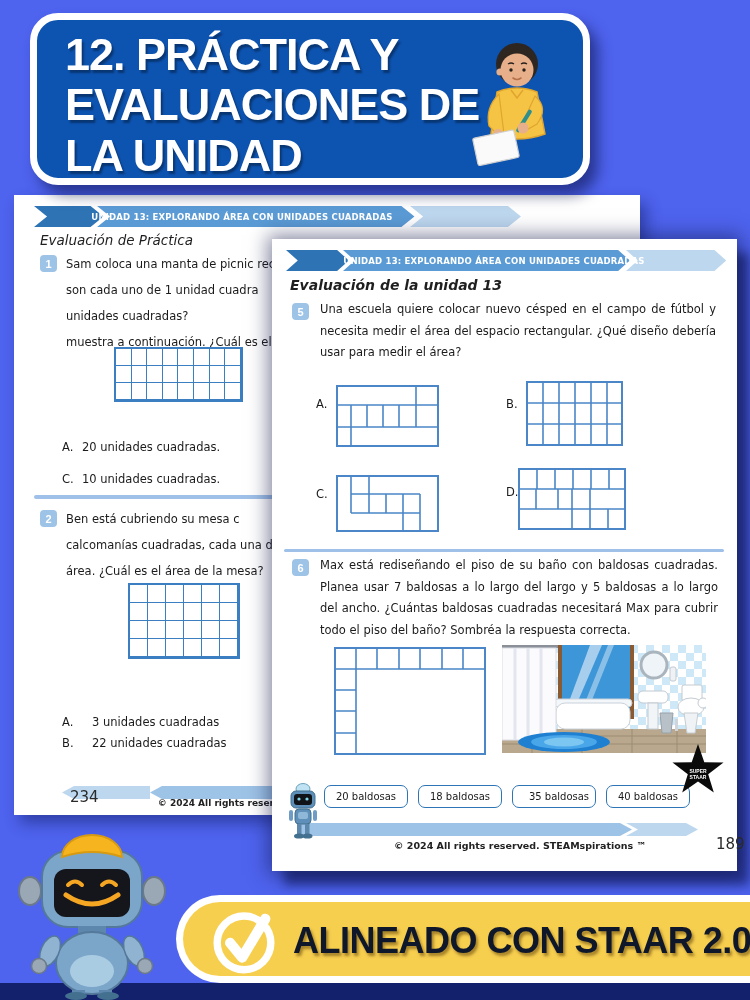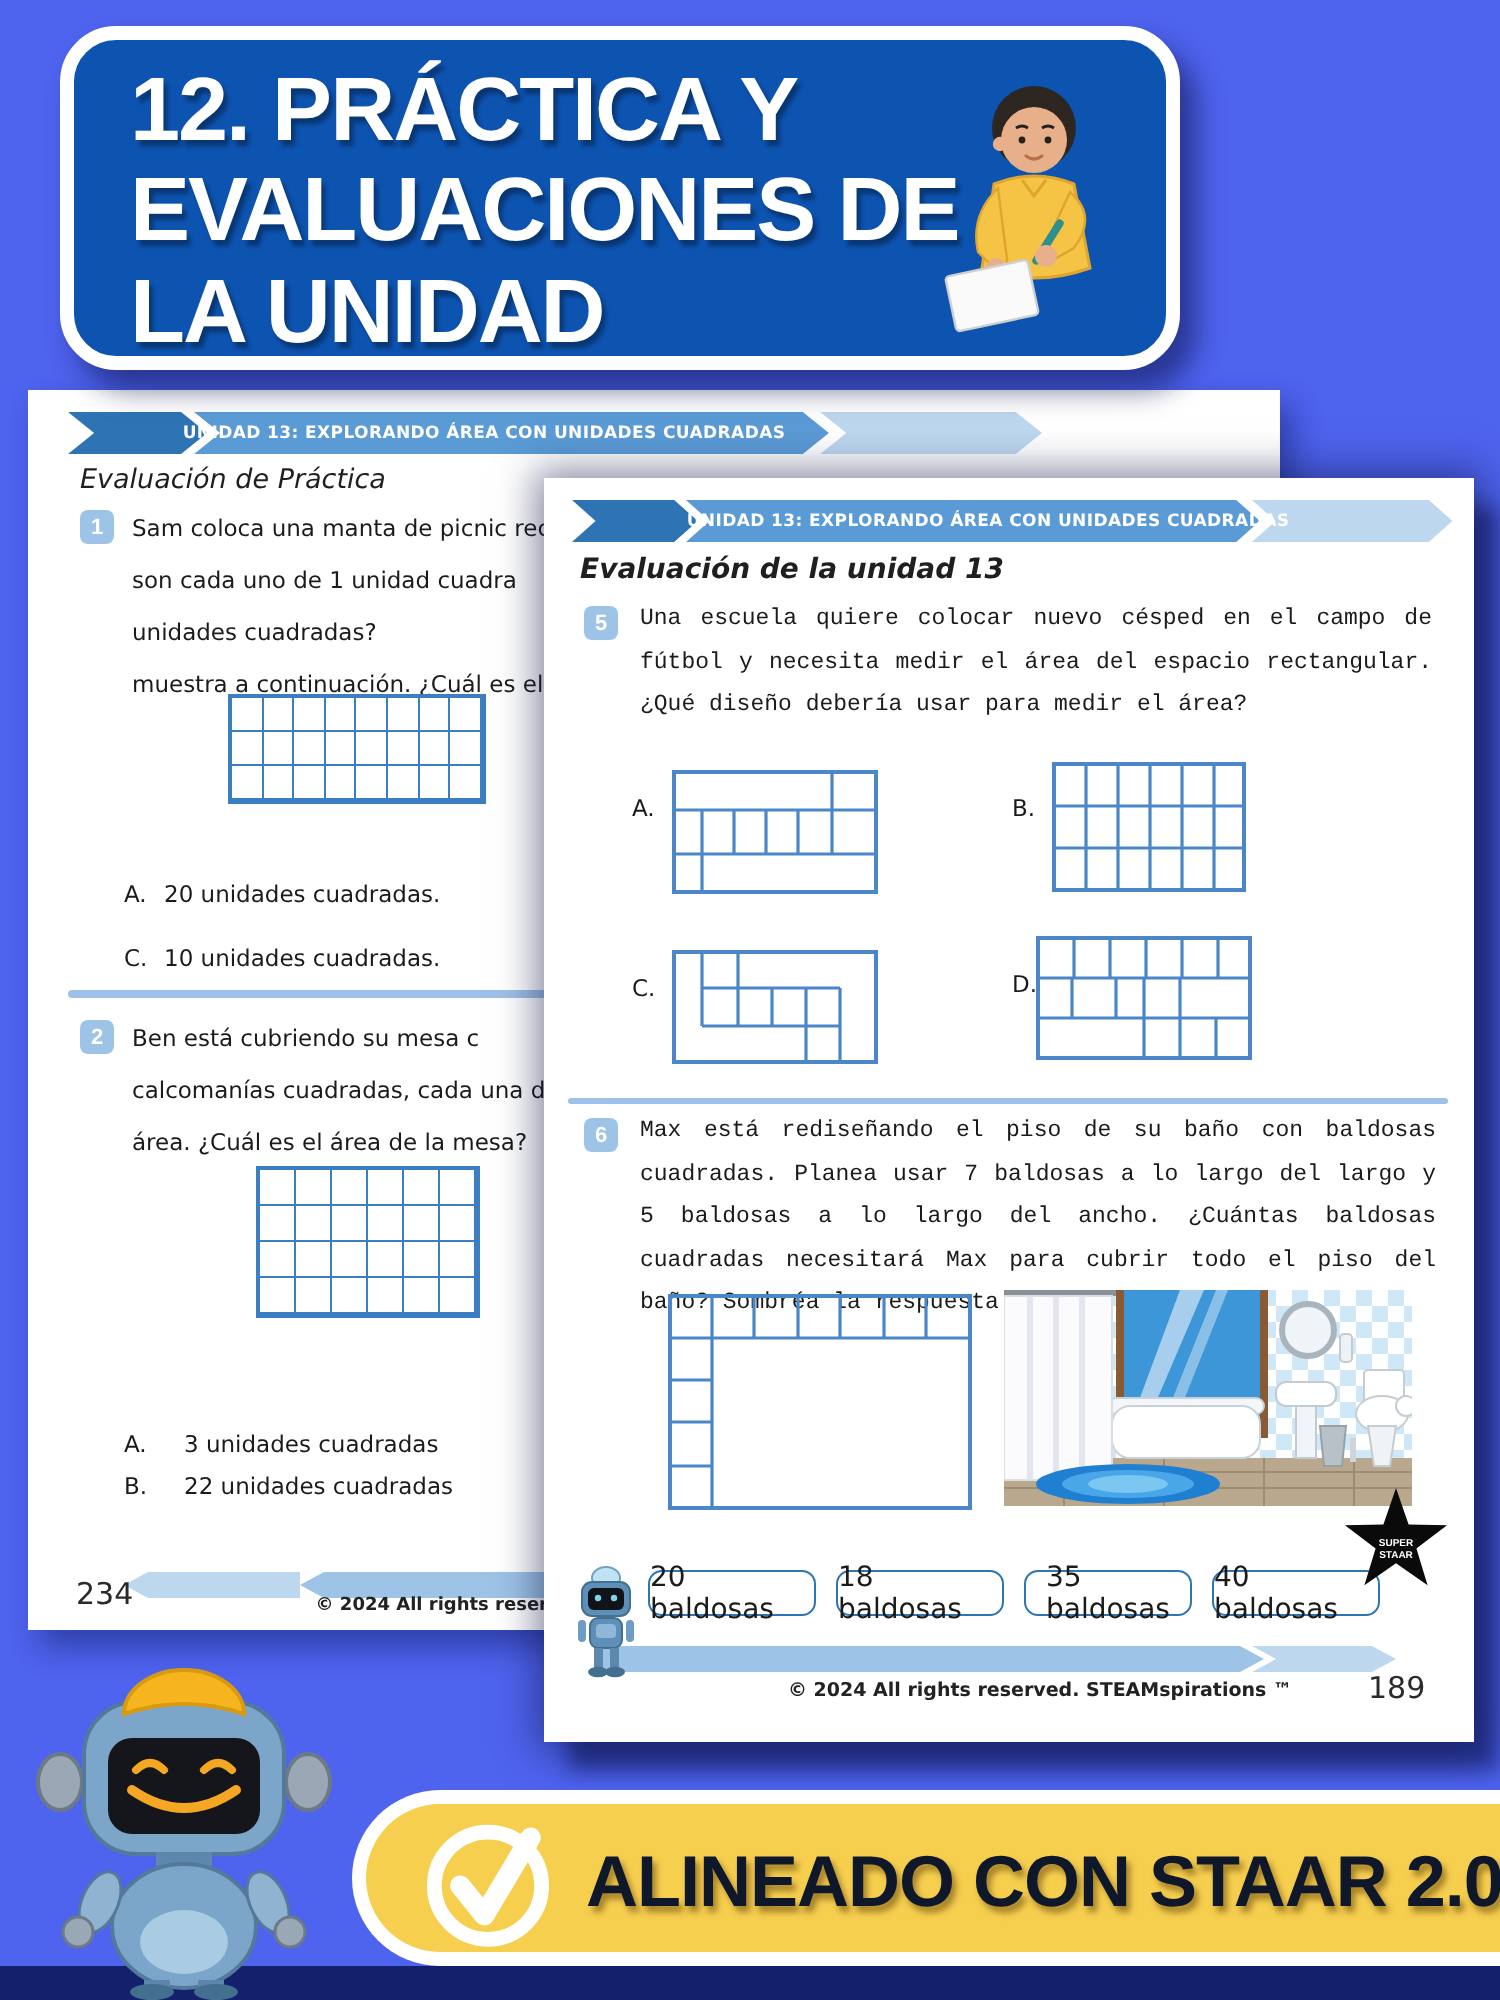--- a/index.html
+++ b/index.html
@@ -26,33 +26,33 @@
   .chev-text{position:absolute;left:64px;top:0;width:288px;height:21px;display:flex;align-items:center;
              justify-content:center;color:#fff;font-weight:bold;font-size:8.5px;letter-spacing:.2px;
              font-family:"DejaVu Sans",sans-serif;white-space:nowrap;}
   .section-title{font-style:italic;font-size:13.5px;color:#1f1f1f;}
   .section-title.bold{font-weight:bold;font-size:14px;}
   .q-badge{width:17px;height:17px;background:#9dc3e6;color:#fff;font-weight:bold;font-size:11px;
            display:flex;align-items:center;justify-content:center;border-radius:4px;
            font-family:"Liberation Sans",sans-serif;}
   .ws-text{font-size:11.5px;color:#1b1b1b;}
   .ws-line{white-space:nowrap;}
-  .just{text-align:justify;font-family:Liberation Mono, monospace;}
+  .just{text-align:justify;}
   .answer-row{display:flex;font-size:11.5px;color:#1b1b1b;}
   .answer-letter{display:inline-block;width:20px;}
   .answer-letter.wide{width:30px;}
   .divider{background:#9fc0e8;border-radius:2px;}
   [data-grid]{box-sizing:content-box;border:2px solid #3c7ec2;}
   [data-grid]>div{border-right:1px solid #3c7ec2;border-bottom:1px solid #3c7ec2;box-sizing:border-box;}
   .opt-label{font-size:11.5px;color:#1b1b1b;}
   .choice-btn{position:absolute;top:546px;width:84px;height:23px;background:#fff;border:1.6px solid #2e75b6;
-              border-radius:7px;display:flex;align-items:center;justify-content:center;font-size:14px;
+              border-radius:7px;display:flex;align-items:center;justify-content:center;font-size:10px;
               color:#1b1b1b;box-sizing:border-box;font-family:"DejaVu Sans",sans-serif;}
   .footer-band svg{position:absolute;left:0;top:0;width:100%;height:100%;}
-  .pagenum{font-size:15px;color:#2a2a2a;}
+  .pagenum{font-size:15px;color:#2a2a2a;margin-left:32px;}
   .copyright{font-size:9px;font-weight:bold;color:#222;}
 
   
   .staar-banner{position:absolute;left:176px;top:895px;width:590px;height:74px;background:#f7cf4f;
                 border:7px solid #fff;border-right:none;border-radius:46px 0 0 46px;z-index:5;
                 box-sizing:content-box;}
   .staar-text{position:absolute;left:110px;top:18px;color:#0f172a;font-family:"Liberation Sans",sans-serif;
               font-weight:bold;font-size:36px;letter-spacing:-.5px;white-space:nowrap;
               text-shadow:2px 3px 3px rgba(80,50,0,.5);}
   .check-badge{position:absolute;left:24px;top:2px;}

